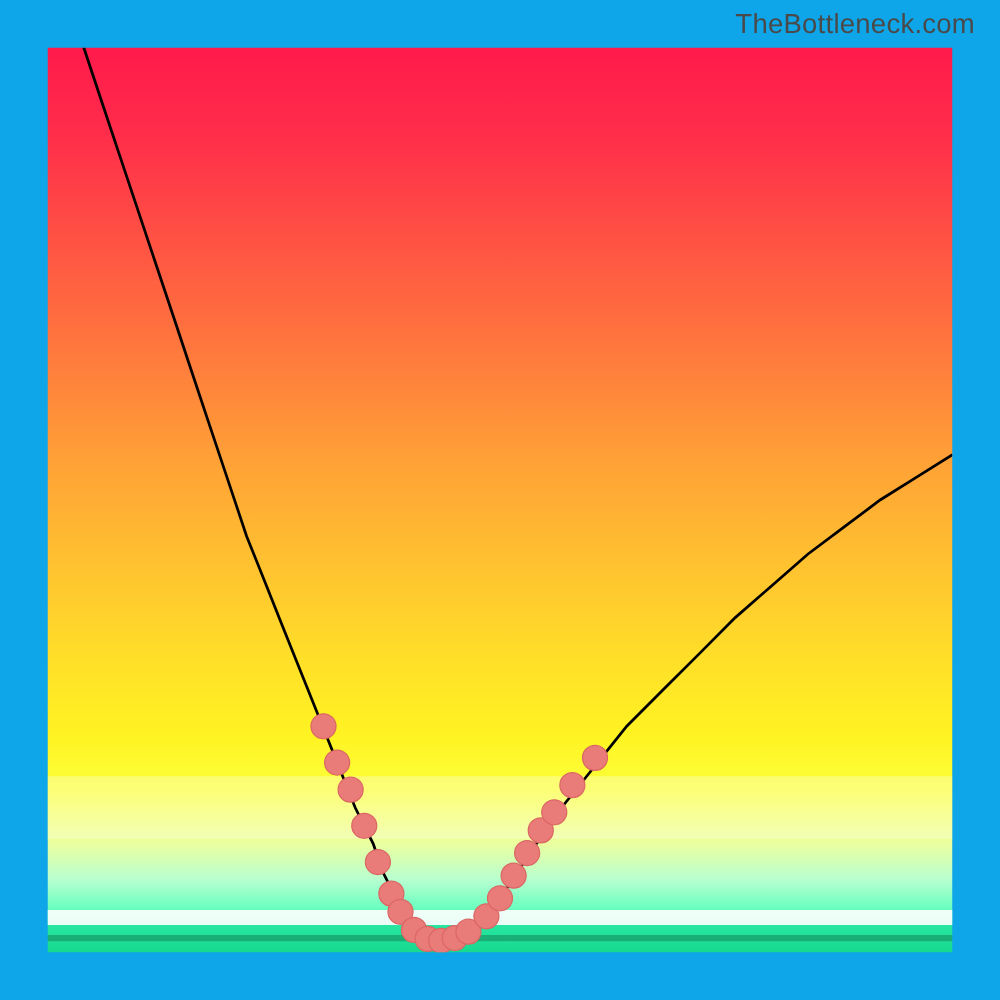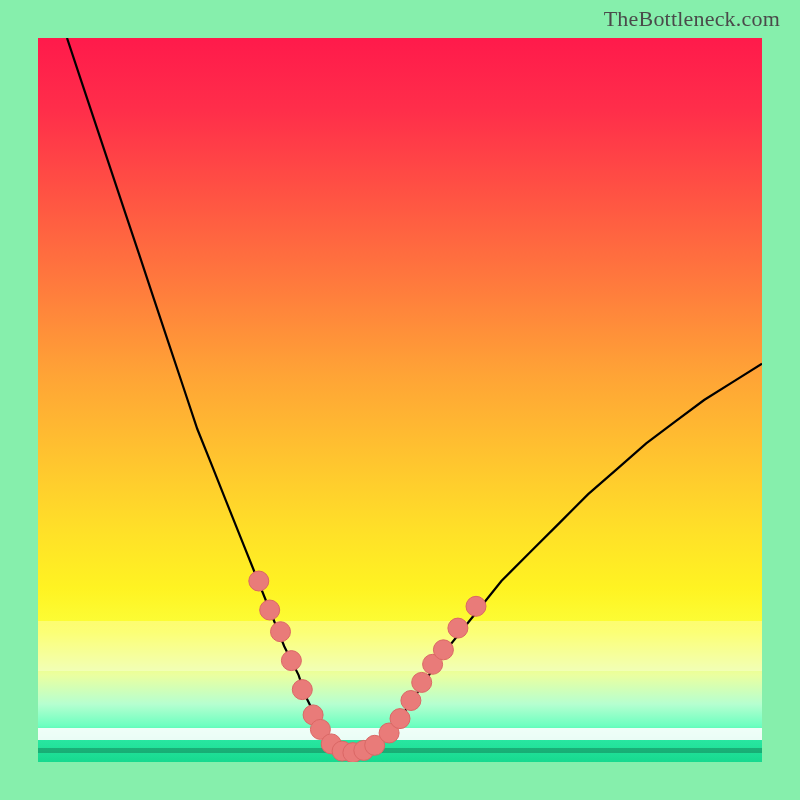--- a/index.html
+++ b/index.html
@@ -7,22 +7,21 @@
     padding: 0;
     width: 800px;
     height: 800px;
     overflow: hidden;
     background: #000;
     font-family: Arial, Helvetica, sans-serif;
   }
   .frame {
     position: absolute;
     inset: 0;
-    background: #86efac;
-    font-family: Liberation Serif, serif;
+    background: #0ea5e9;
   }
   .plot {
     position: absolute;
     left: 38px;
     top: 38px;
     width: 724px;
     height: 724px;
     overflow: hidden;
   }
   .gradient {

